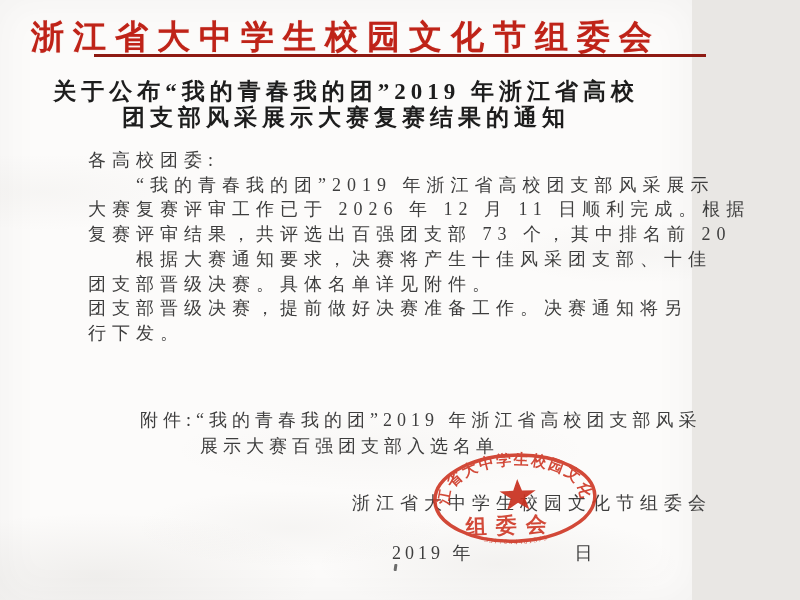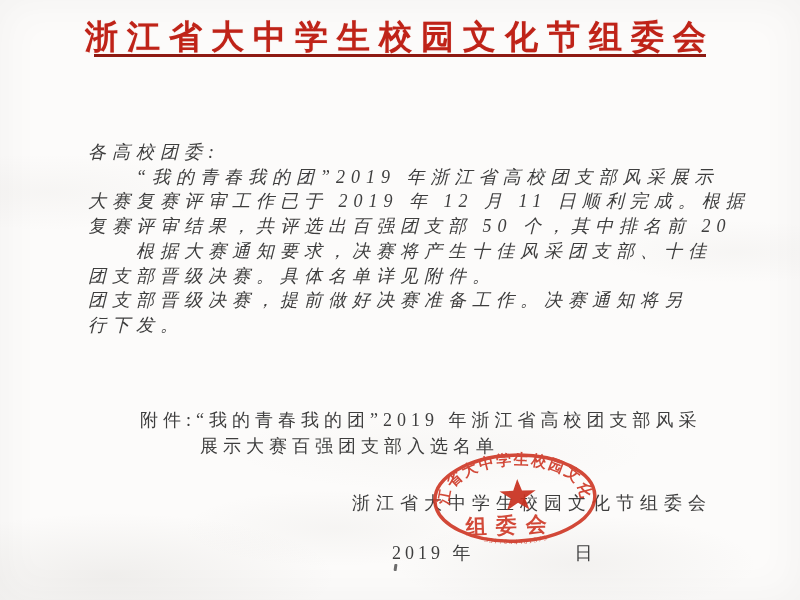--- a/index.html
+++ b/index.html
@@ -2,21 +2,21 @@
 <html><head>
 <meta charset="utf-8">
 <style>
   html,body{margin:0;padding:0;}
   body{
     width:800px;height:600px;overflow:hidden;
     font-family:"Liberation Serif","DejaVu Serif",serif;
     background:#e9e7e4;
   }
   .page{
-    position:relative;width:800px;height:600px;
+    position:relative;width:692px;height:600px;
     background:
       radial-gradient(ellipse 320px 90px at 14% 96%, rgba(135,130,120,.10), transparent 70%),
       radial-gradient(ellipse 260px 70px at 72% 94%, rgba(135,130,120,.08), transparent 70%),
       radial-gradient(ellipse 220px 55px at 42% 88%, rgba(145,140,130,.06), transparent 70%),
       radial-gradient(ellipse 200px 45px at 92% 42%, rgba(145,140,130,.05), transparent 70%),
       radial-gradient(ellipse 240px 55px at 6% 32%, rgba(145,140,130,.05), transparent 70%),
       radial-gradient(ellipse 300px 60px at 55% 75%, rgba(145,140,130,.04), transparent 70%),
       #fcfbfa;
     box-shadow: inset 0 0 40px rgba(90,85,80,.06);
   }
@@ -38,25 +38,24 @@
   .doc-title{
     position:absolute;top:79px;left:0;right:0;
     text-align:center;
     font-size:23px;font-weight:bold;line-height:26px;
     letter-spacing:5px;
     color:#1d1d1d;
     white-space:nowrap;
   }
   
   .doc-body{
-    position:absolute;top:140px;left:88px;width:640px;
+    position:absolute;top:148px;left:88px;width:640px;
     font-size:18px;line-height:24.7px;letter-spacing:6px;
     color:#3e3e3e;
     white-space:nowrap;
-    font-style:italic;
   }
   .doc-body .indent{padding-left:48px;}
   
   .attachment{
     position:absolute;top:408px;left:88px;width:640px;
     font-size:18px;line-height:25.5px;letter-spacing:5px;
     color:#3e3e3e;white-space:nowrap;
   }
   .attachment .att-line1{padding-left:52px;}
   .attachment .att-line2{padding-left:112px;}
@@ -97,27 +96,29 @@
 </style>
 </head>
 <body>
 
 <div class="page">
 
   <div class="org-header">浙江省大中学生校园文化节组委会</div>
   <div class="header-rule"></div>
 
   <div class="doc-title">
+    <div>关于公布“我的青春我的团”2019 年浙江省高校</div>
+    <div>团支部风采展示大赛复赛结果的通知</div>
   </div>
 
   <div class="doc-body">
     <div class="line">各高校团委:</div>
     <div class="line indent">“我的青春我的团”2019 年浙江省高校团支部风采展示</div>
-    <div class="line">大赛复赛评审工作已于 2019 年 12 月 11 日顺利完成。根据</div>
-    <div class="line">复赛评审结果，共评选出百强团支部 50 个，其中排名前 20</div>
+    <div class="line">大赛复赛评审工作已于 2026 年 12 月 11 日顺利完成。根据</div>
+    <div class="line">复赛评审结果，共评选出百强团支部 73 个，其中排名前 20</div>
     <div class="line indent">根据大赛通知要求，决赛将产生十佳风采团支部、十佳</div>
     <div class="line">团支部晋级决赛。具体名单详见附件。</div>
     <div class="line">团支部晋级决赛，提前做好决赛准备工作。决赛通知将另</div>
     <div class="line">行下发。</div>
   </div>
 
   <div class="attachment">
     <div class="att-line1">附件:“我的青春我的团”2019 年浙江省高校团支部风采</div>
     <div class="att-line2">展示大赛百强团支部入选名单</div>
   </div>

